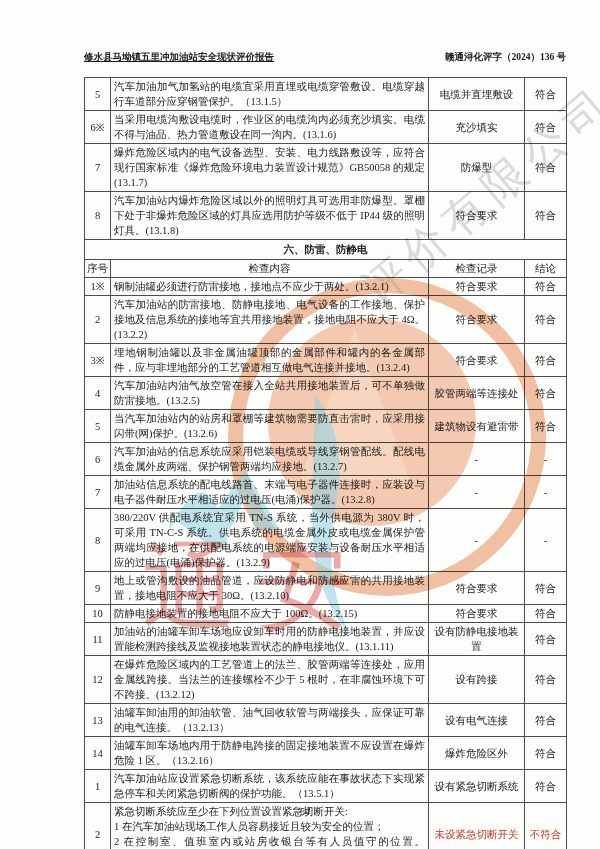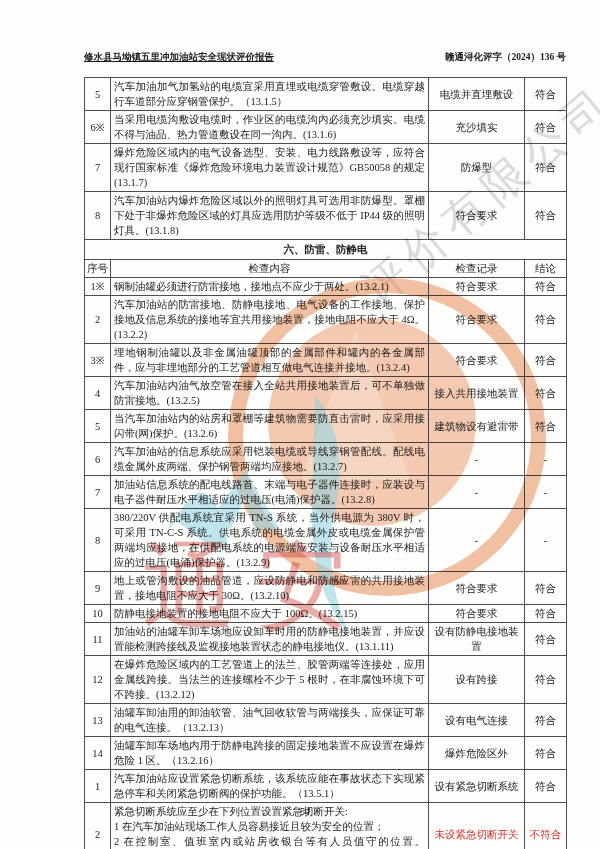--- a/index.html
+++ b/index.html
@@ -120,21 +120,21 @@
         </tr>
         <tr>
           <td class="c-no">3※</td>
           <td class="c-content bold">埋地钢制油罐以及非金属油罐顶部的金属部件和罐内的各金属部件，应与非埋地部分的工艺管道相互做电气连接并接地。(13.2.4)</td>
           <td class="c-record">符合要求</td>
           <td class="c-result">符合</td>
         </tr>
         <tr>
           <td class="c-no">4</td>
           <td class="c-content">汽车加油站内油气放空管在接入全站共用接地装置后，可不单独做防雷接地。(13.2.5)</td>
-          <td class="c-record">接入共用接地装置</td>
+          <td class="c-record">胶管两端等连接处</td>
           <td class="c-result">符合</td>
         </tr>
         <tr>
           <td class="c-no">5</td>
           <td class="c-content">当汽车加油站内的站房和罩棚等建筑物需要防直击雷时，应采用接闪带(网)保护。(13.2.6)</td>
           <td class="c-record">建筑物设有避雷带</td>
           <td class="c-result">符合</td>
         </tr>
         <tr>
           <td class="c-no">6</td>

